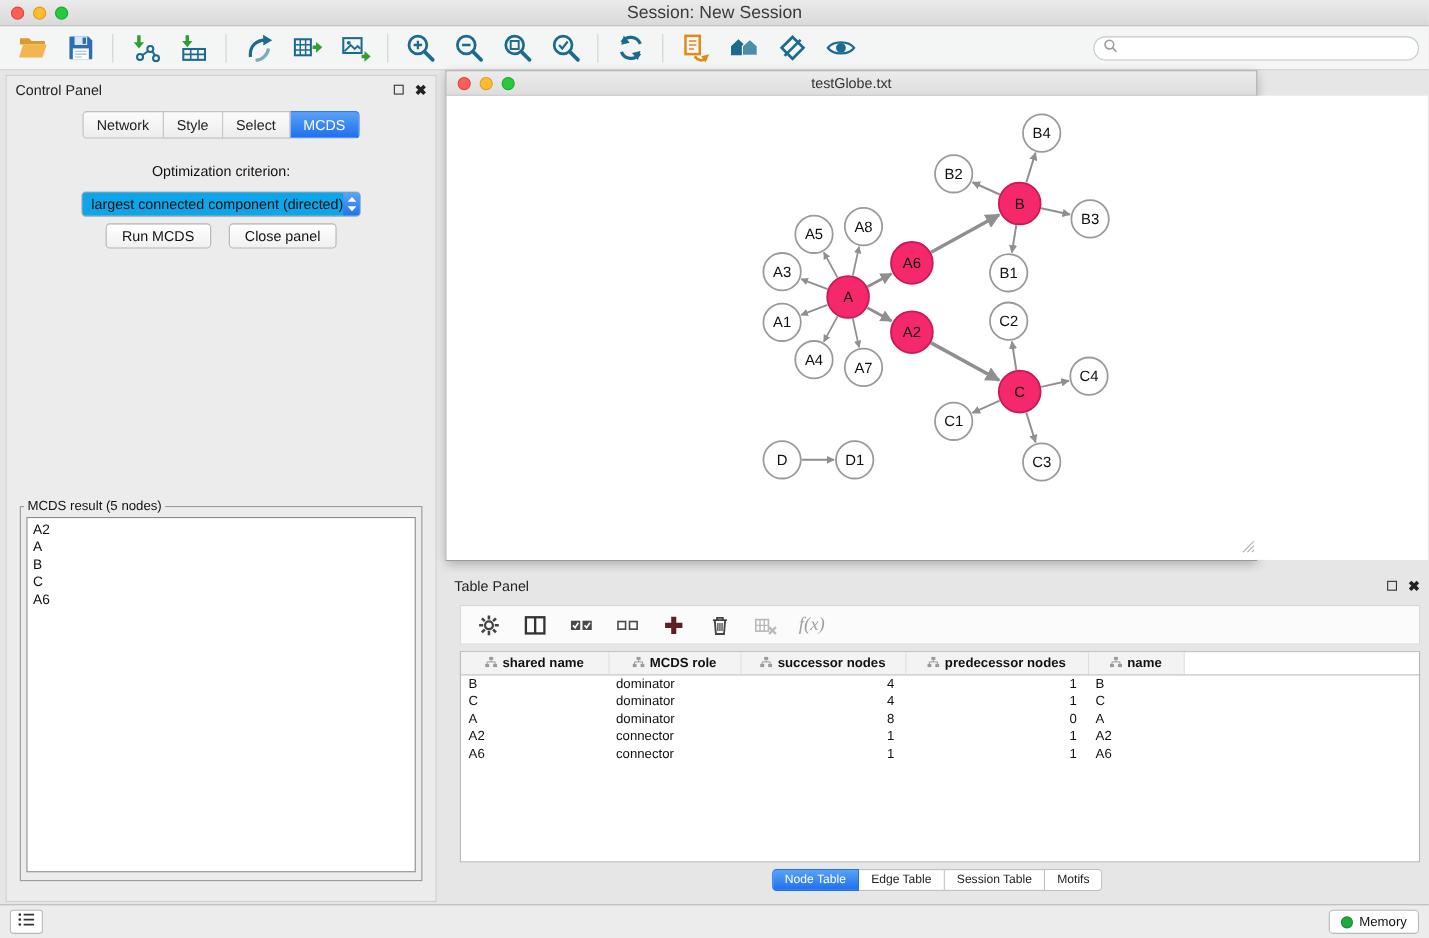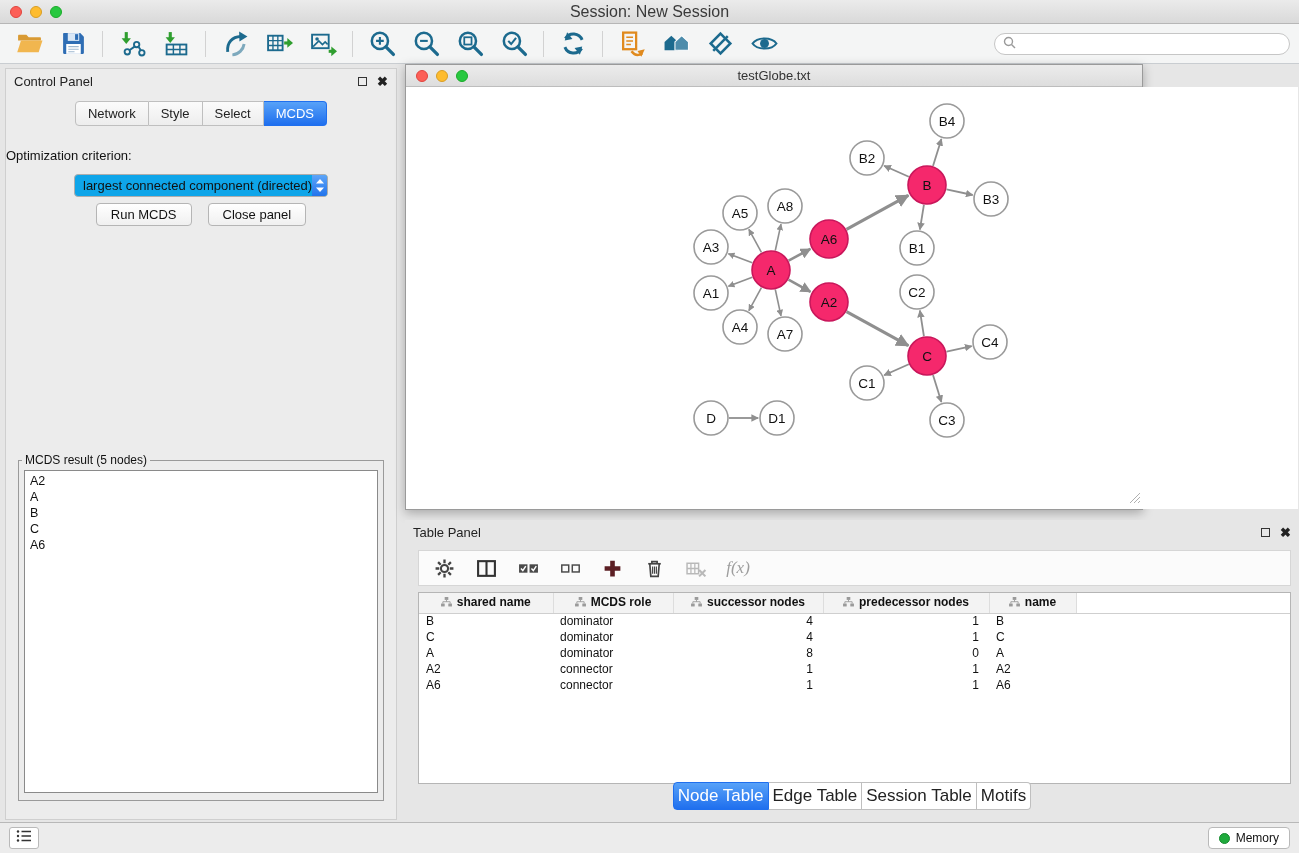--- a/index.html
+++ b/index.html
@@ -35,21 +35,21 @@
   .panel-header .ph-title { font-size:13px; color:#222; }
   .panel-header .ph-icons { margin-left:auto; display:flex; gap:10px; align-items:center; }
   .ph-float { width:9px; height:9px; border:1.5px solid #333; display:inline-block; cursor:pointer; }
   .ph-close { font-size:13px; font-weight:bold; color:#222; cursor:pointer; line-height:9px; }
   .seg-row { display:flex; justify-content:center; margin-top:8px; }
   .seg { border:1px solid #bfbfbf; border-left:none; padding:4px 12px; font-size:13px; color:#222;
     background:linear-gradient(#fbfbfb,#ededed); cursor:pointer; }
   .seg:first-child { border-left:1px solid #bfbfbf; border-radius:4px 0 0 4px; }
   .seg:last-child { border-radius:0 4px 4px 0; }
   .seg.active { background:linear-gradient(#58a2f8,#1f6fee); border-color:#1f6fee; color:#fff; }
-  .opt-label { text-align:left; margin-top:22px; font-size:13px; color:#111; }
+  .opt-label { text-align:center; margin-top:22px; font-size:13px; color:#111; }
   .combo { width:254px; height:23px; margin:11px auto 0 auto; background:#0ea5e9; border:1px solid #adadad;
     border-radius:4px; display:flex; align-items:center; font-size:13px; color:#111; cursor:pointer; overflow:hidden; }
   .combo .combo-text { padding-left:8px; flex:1; white-space:nowrap; }
   .combo .combo-stepper { width:19px; height:100%; background:linear-gradient(#5ea5f8,#2173ec);
     display:flex; align-items:center; justify-content:center; }
   .btn-row { display:flex; justify-content:center; gap:16px; margin-top:6px; }
   .mac-btn { background:linear-gradient(#ffffff,#f0f0f0); border:1px solid #b5b5b5; border-radius:4px;
     padding:3px 14px; font-size:13px; color:#111; cursor:pointer; }
   .result-box { position:absolute; left:12px; right:12px; top:384px; bottom:18px; border:1px solid #9a9a9a; }
   .result-box legend { font-size:12px; color:#111; padding:0 3px; margin-left:3px; }
@@ -75,21 +75,21 @@
   .tbl-wrap { position:absolute; left:13px; right:8px; top:72px; bottom:34px; background:#fff;
     border:1px solid #b5b5b5; overflow:hidden; }
   table.data { border-collapse:collapse; width:100%; table-layout:fixed; font-size:12px; color:#111; }
   table.data th { background:#f3f3f3; border-right:1px solid #ddd; border-bottom:1px solid #cfcfcf;
     font-weight:bold; height:20px; font-size:12px; text-align:center; white-space:nowrap; overflow:hidden; cursor:pointer; }
   table.data th .col-icon { display:inline-block; vertical-align:-1px; margin-right:5px; }
   table.data th.filler { background:#fff; border-right:none; cursor:default; }
   table.data td { height:16px; padding:0 7px; white-space:nowrap; overflow:hidden; }
   table.data td.num { text-align:right; padding-right:10px; }
   .tbl-tabs { position:absolute; bottom:8px; left:0; right:0; display:flex; justify-content:center; }
-  .tbl-tabs .seg { padding:3px 4px; font-size:17px; background:#fff; }
+  .tbl-tabs .seg { padding:3px 11px; font-size:11px; background:#fff; }
   .tbl-tabs .seg.active { background:linear-gradient(#58a2f8,#1f6fee); color:#fff; }
 
   
   .statusbar { position:absolute; left:0; right:0; bottom:0; height:31px; background:#ececec;
     border-top:1px solid #b8b8b8; }
   .sb-left-btn { position:absolute; left:9px; top:4px; width:30px; height:22px; background:#fff;
     border:1px solid #b9b9b9; border-radius:3px; display:flex; align-items:center; justify-content:center; cursor:pointer; }
   .memory-btn { position:absolute; right:9px; top:4px; height:22px; padding:0 10px; background:#fff;
     border:1px solid #b9b9b9; border-radius:4px; display:flex; align-items:center; gap:6px; font-size:12px; color:#111; cursor:pointer; }
   .mem-dot { width:11px; height:11px; border-radius:50%; background:#1faa3c; border:1px solid #158a2e; }

